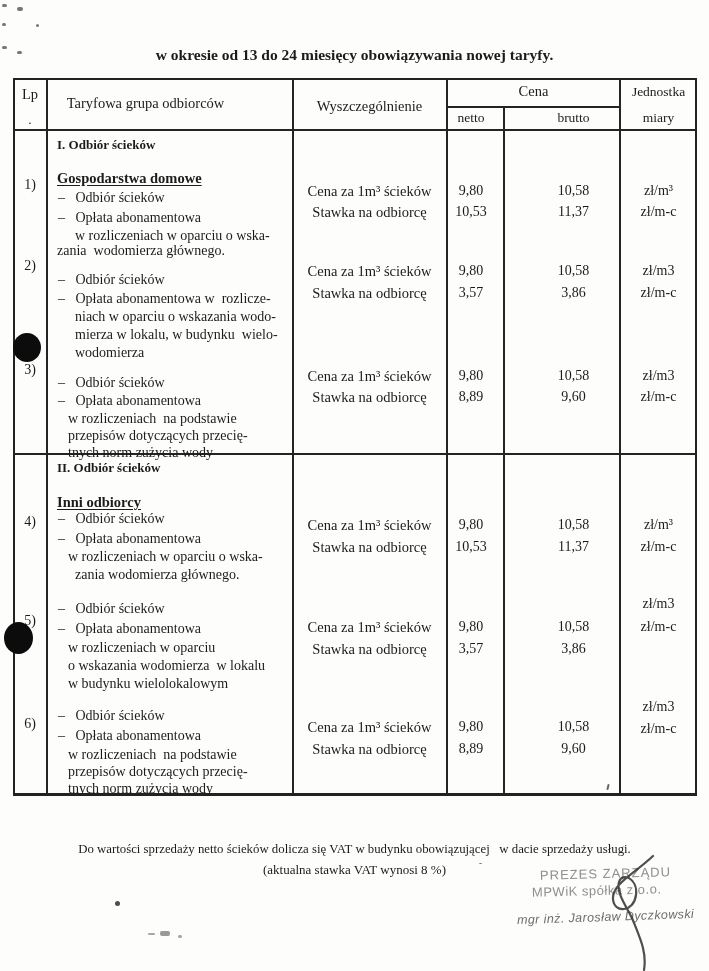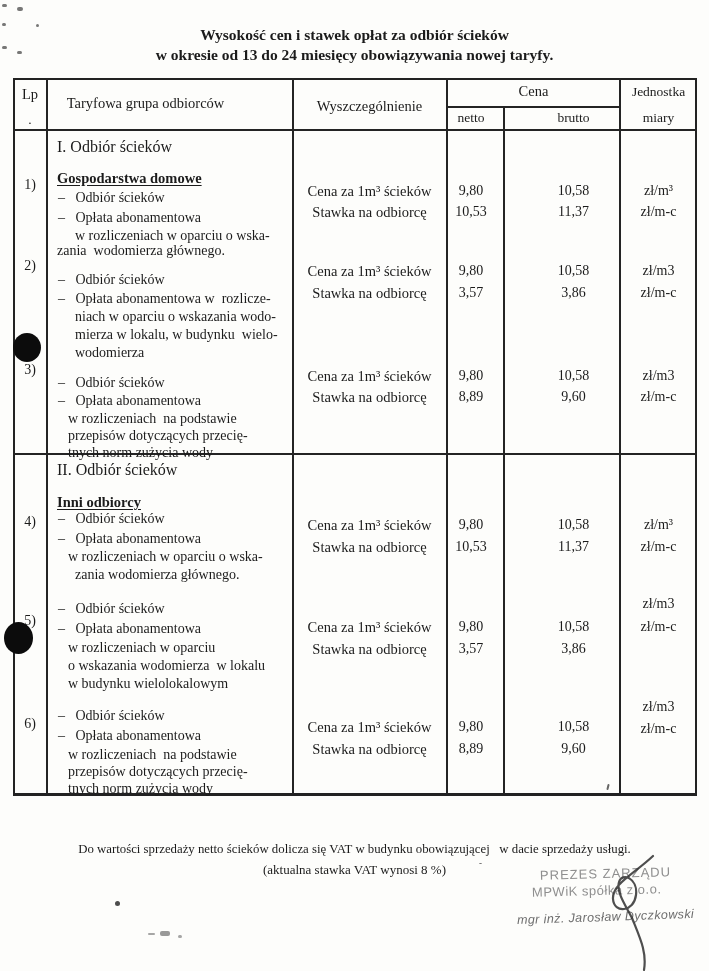--- a/index.html
+++ b/index.html
@@ -22,21 +22,21 @@
   .hl-head{top:129px}.hl-sec{top:453px}
   .hl-cena{top:106px;left:446px;width:175px}
 
   
   .col-lp{left:13px;width:34px;text-align:center;}
   .c2i{left:58px;}
   .c2c{left:75px;}
   .c2c2{left:68px;}
   .c2c3{left:57px;}
   .c2h{left:57px;font-weight:bold;text-decoration:underline;text-underline-offset:2px;font-size:14.5px;}
-  .sec{left:57px;font-weight:normal;font-size:16px;}
+  .sec{left:57px;font-weight:bold;font-size:13px;}
   .spec{left:293px;width:153px;text-align:center;font-size:14.5px;}
   .nn{left:447px;width:48px;text-align:center;}
   .nb{left:504px;width:139px;text-align:center;}
   .nu{left:620px;width:77px;text-align:center;}
   .hdr{font-size:14.5px;}
   .hdr-s{font-size:13.5px;}
 
   
   .y26{top:26px}.y46{top:46px}.y83{top:83px}.y84{top:84px}.y86{top:86px}.y95{top:95px}
   .y98{top:98px}.y110{top:110px}.y112{top:112px}.y138{top:138px}
@@ -91,21 +91,20 @@
   <div class="speck sp3"></div>
   <div class="speck sp4"></div>
   <div class="speck sp5"></div>
   <div class="speck sp6"></div>
   <div class="speck sp7"></div>
   <div class="speck sp8"></div>
   <div class="speck sp9"></div>
   <div class="speck sp10"></div>
   <div class="speck sp11"></div>
 
-  <div class="abs title y26">Wysokość cen i stawek opłat za odbiór ścieków</div>
   <div class="abs title y46">w okresie od 13 do 24 miesięcy obowiązywania nowej taryfy.</div>
 
   <div class="tbl"></div>
   <div class="vl vl1"></div>
   <div class="vl vl2"></div>
   <div class="vl vl3"></div>
   <div class="vl vl4"></div>
   <div class="vl vl5"></div>
   <div class="hl hl-head"></div>
   <div class="hl hl-cena"></div>

